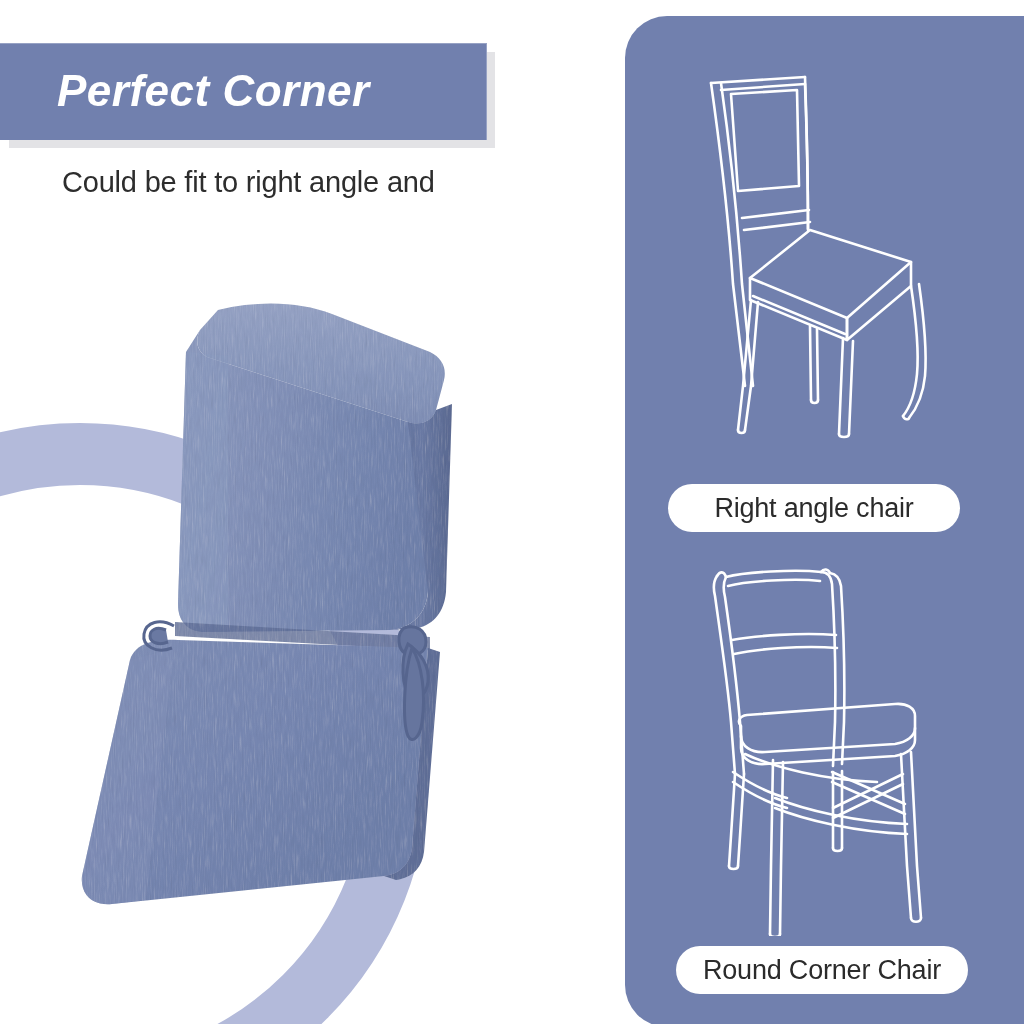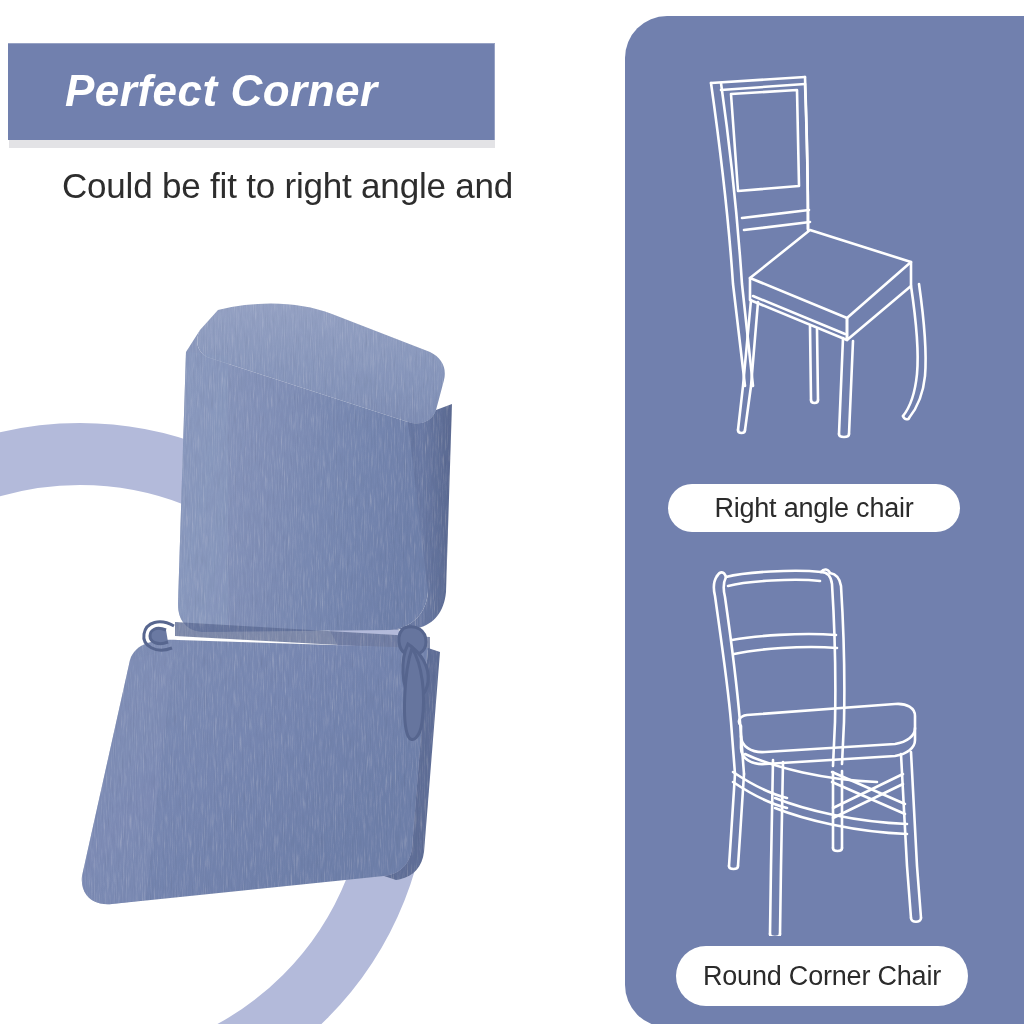--- a/index.html
+++ b/index.html
@@ -21,38 +21,37 @@
   
   #title-banner-shadow{
     position:absolute;left:9px;top:52px;width:486px;height:96px;
     background:#e3e3e6;
   }
   #title-banner{
     position:absolute;left:0px;top:43px;width:486px;height:96px;
     background:#7180ae;
     border-top:1px solid #97a2c4;
     border-right:1px solid #97a2c4;
-    margin-left:8px;
   }
   #title-text{
     position:absolute;left:57px;top:50%;transform:translateY(-52%);
     color:#ffffff;
     font-size:44px;
     font-weight:bold;
     font-style:italic;
     letter-spacing:0.5px;
     white-space:nowrap;
     line-height:1;
   }
 
   
   #subtitle{
     position:absolute;left:62px;top:163px;width:545px;
     color:#2d2d2d;
-    font-size:35px;
+    font-size:29px;
     line-height:1.33;
     font-weight:400;
     letter-spacing:-0.2px;
   }
 
   
   #cushion-figure{position:absolute;left:-40px;top:292px;width:530px;height:680px;}
 
   
   #right-panel{
@@ -70,21 +69,21 @@
     position:absolute;
     background:#ffffff;
     border-radius:999px;
     display:flex;align-items:center;justify-content:center;
     color:#2b2b2b;
     font-size:27px;
     letter-spacing:-0.2px;
     white-space:nowrap;
   }
   #pill-right-angle{left:43px;top:468px;width:292px;height:48px;}
-  #pill-round-corner{left:51px;top:930px;width:292px;height:60px;}
+  #pill-round-corner{left:51px;top:930px;width:292px;height:48px;}
 </style>
 </head>
 <body>
 
 <div id="stage">
 
   <div id="left-column">
 
     <svg id="deco-ring" viewBox="0 0 760 760">
       <circle cx="380" cy="380" r="318" fill="none" stroke="#b3bada" stroke-width="62"></circle>

